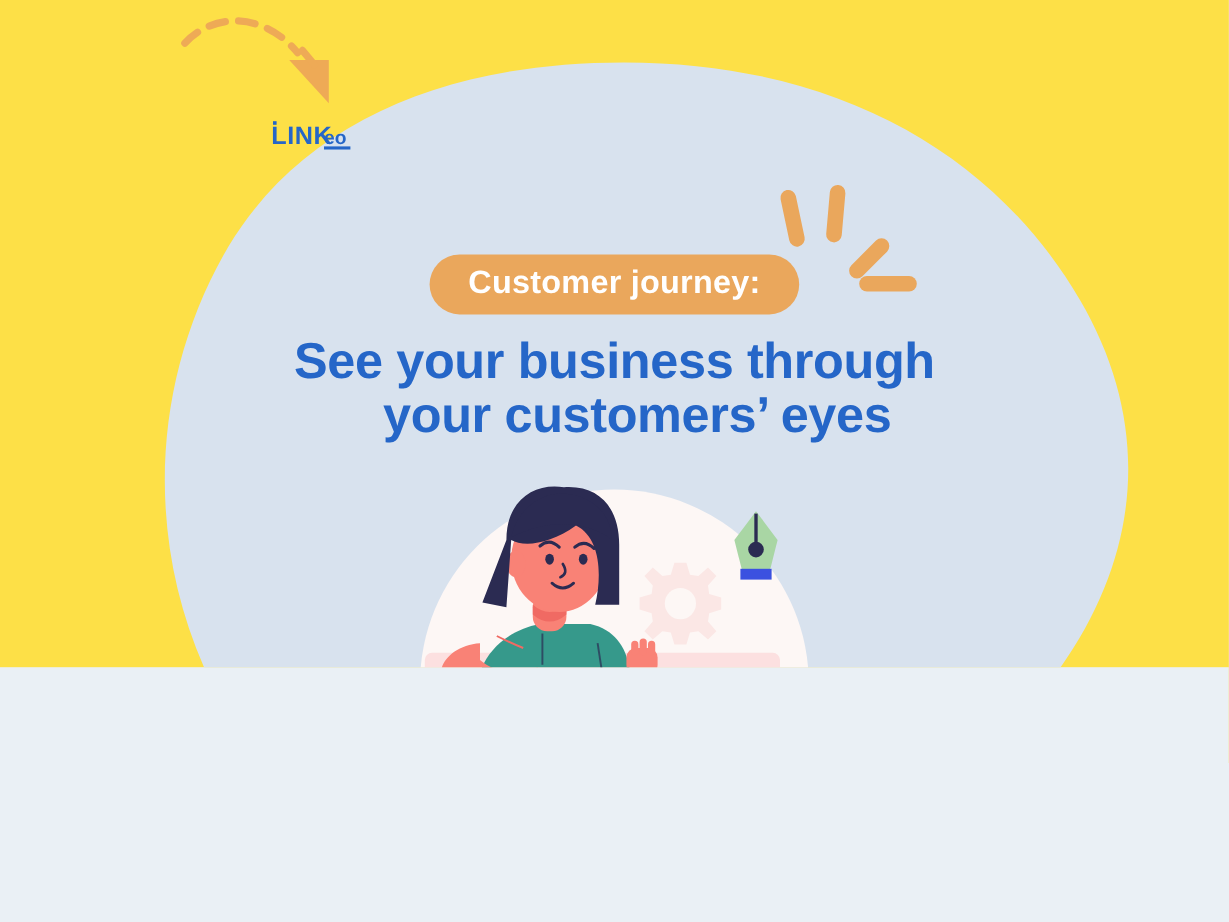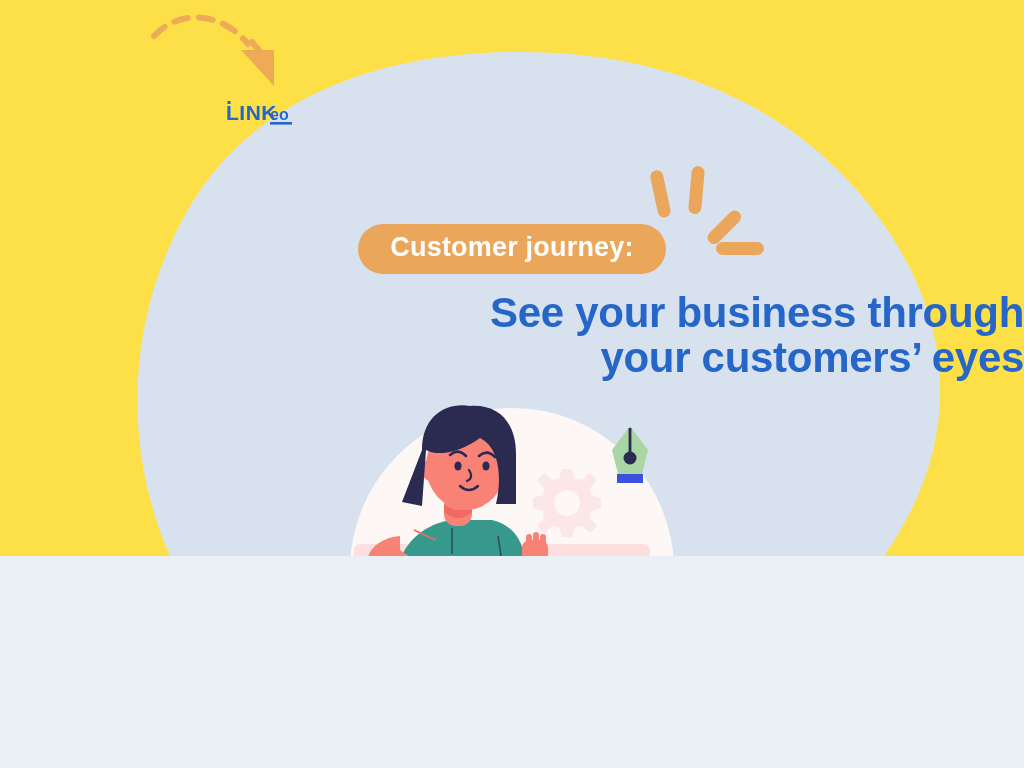--- a/index.html
+++ b/index.html
@@ -43,21 +43,21 @@
     left: 226px;
     top: 98px;
     width: 80px;
     height: 32px;
   }
 
   
   .headline-block {
     position: absolute;
     left: 0;
-    top: 224px;
+    top: 212px;
     width: 1024px;
     text-align: center;
   }
   .pill-row {
     position: relative;
     display: inline-block;
   }
   .pill {
     display: inline-block;
     background: #eaa75c;
@@ -79,21 +79,20 @@
     height: 120px;
     z-index: 1;
   }
   .headline {
     margin: 16px 0 0 0;
     color: #2566c8;
     font-size: 42px;
     font-weight: bold;
     line-height: 1.08;
     letter-spacing: -0.3px;
-    text-align: right;
   }
   .headline .l2 { display: block; padding-left: 38px; }
 
   
   .illus {
     position: absolute;
     left: 340px;
     top: 398px;
     width: 344px;
     height: 344px;

